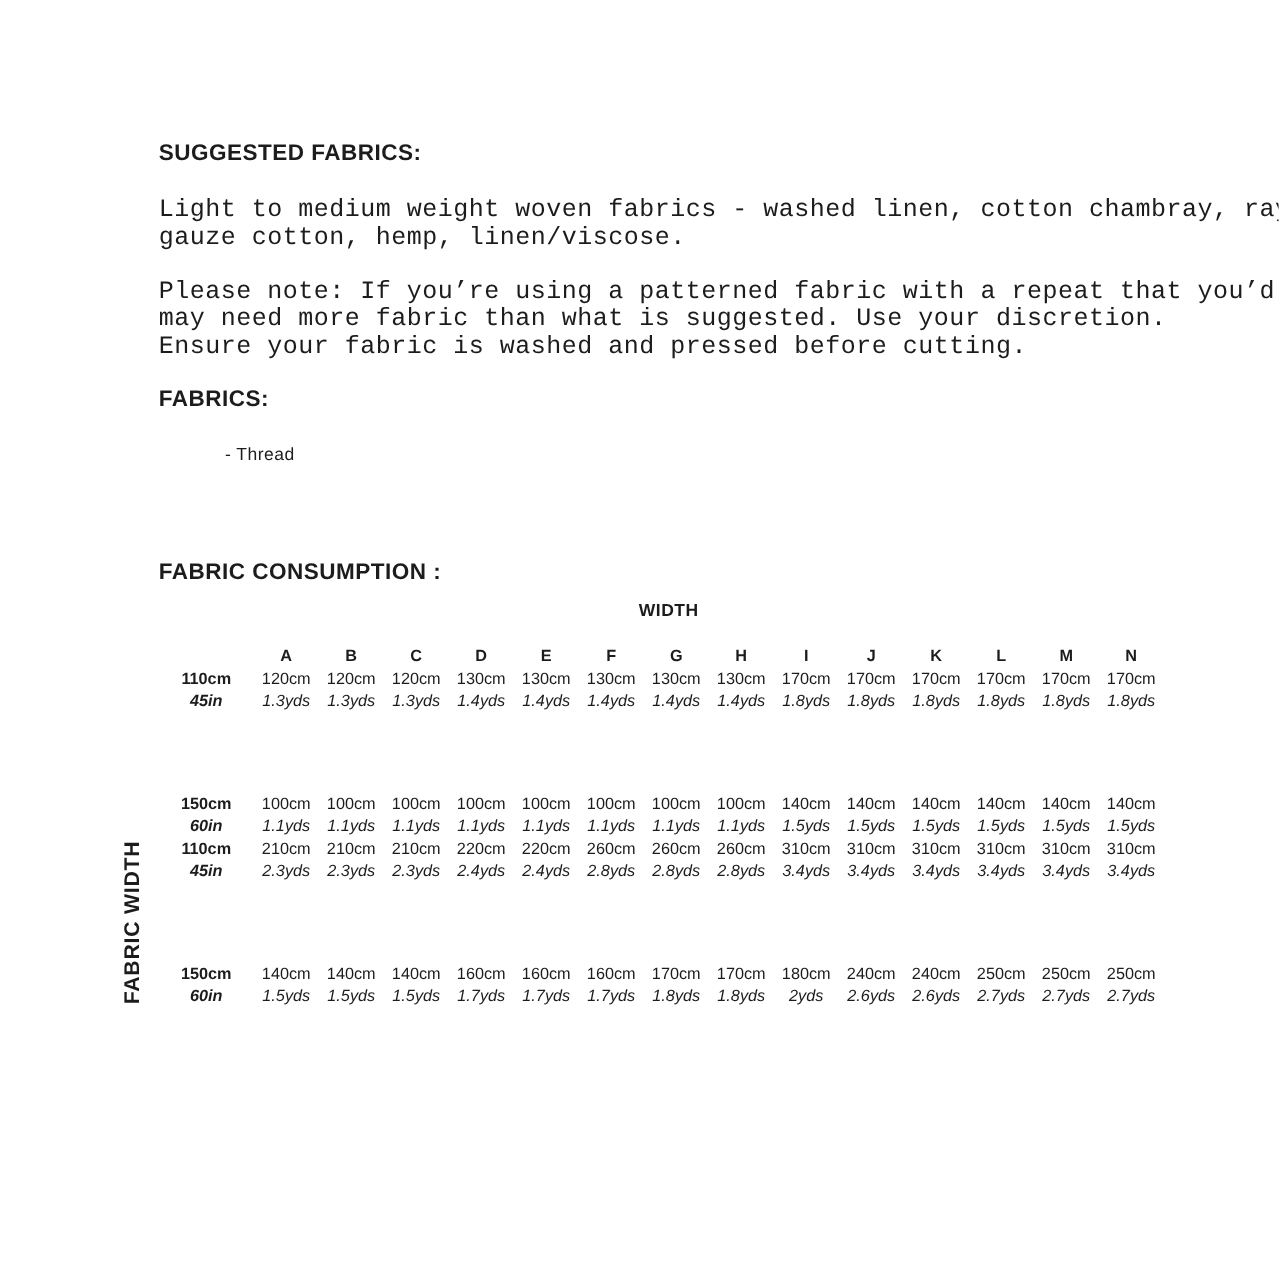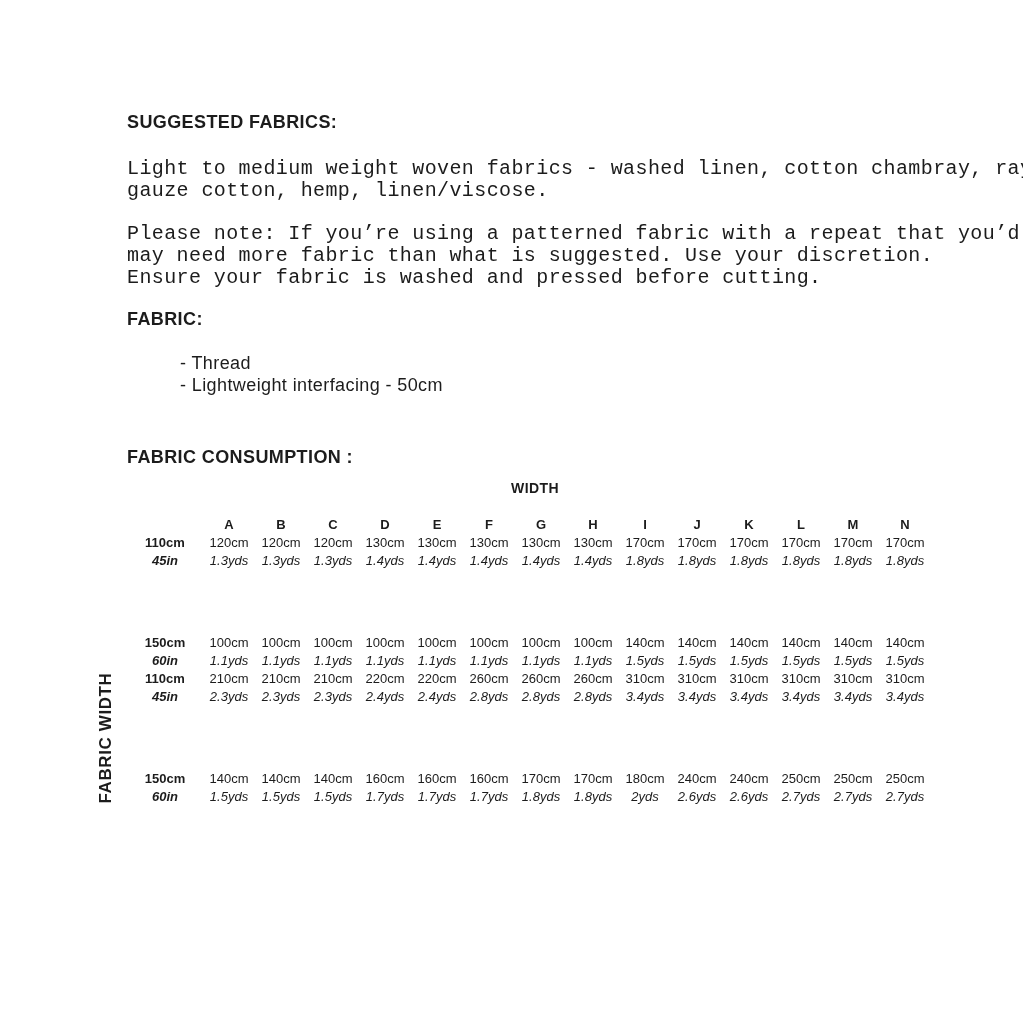--- a/index.html
+++ b/index.html
@@ -25,21 +25,21 @@
   .body-text {
     left: 127px;
     font-size: 20px;
     letter-spacing: 0.4px;
     line-height: 22px;
     white-space: nowrap;
     font-family: Liberation Mono, monospace;
   }
   .notions-list {
     left: 180px;
-    font-size: 18px;
+    font-size: 14px;
     letter-spacing: 0.4px;
     line-height: 22px;
   }
   .notions-list .notion-item { white-space: nowrap; }
 
   
   .size-header {
     left: 535px;
     top: 480px;
     transform: translateX(-50%);
@@ -87,25 +87,24 @@
 <body>
 
 <div class="page">
 
   <div class="abs heading" style="top:111px">SUGGESTED FABRICS:</div>
 
   <div class="abs body-text" style="top:158px">Light to medium weight woven fabrics - washed linen, cotton chambray, rayon, double<br>gauze cotton, hemp, linen/viscose.</div>
 
   <div class="abs body-text" style="top:223px">Please note: If you’re using a patterned fabric with a repeat that you’d like to match, you<br>may need more fabric than what is suggested. Use your discretion.<br>Ensure your fabric is washed and pressed before cutting.</div>
 
-  <div class="abs heading" style="top:308px">FABRIC:</div>
+  <div class="abs heading" style="top:308px">FABRICS:</div>
 
   <div class="abs notions-list" style="top:352px">
       <div class="notion-item">- Thread</div>
-      <div class="notion-item">- Lightweight interfacing - 50cm</div>
     </div>
 
   <div class="abs heading" style="top:446px">FABRIC CONSUMPTION :</div>
 
   <div class="abs size-header">WIDTH</div>
 
   <div class="abs fabric-width-label">FABRIC WIDTH</div>
 
   <div class="abs ftable">
       <div class="trow">

